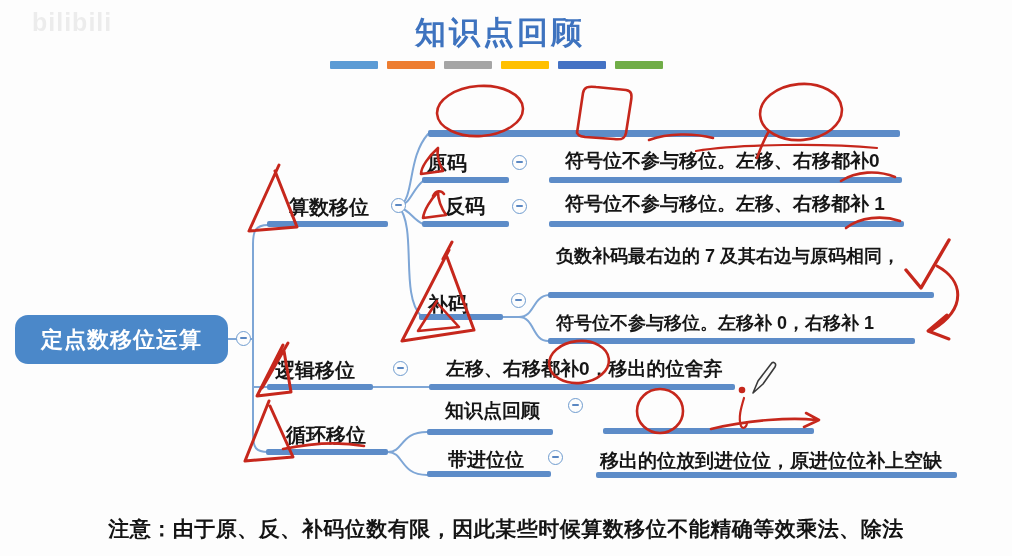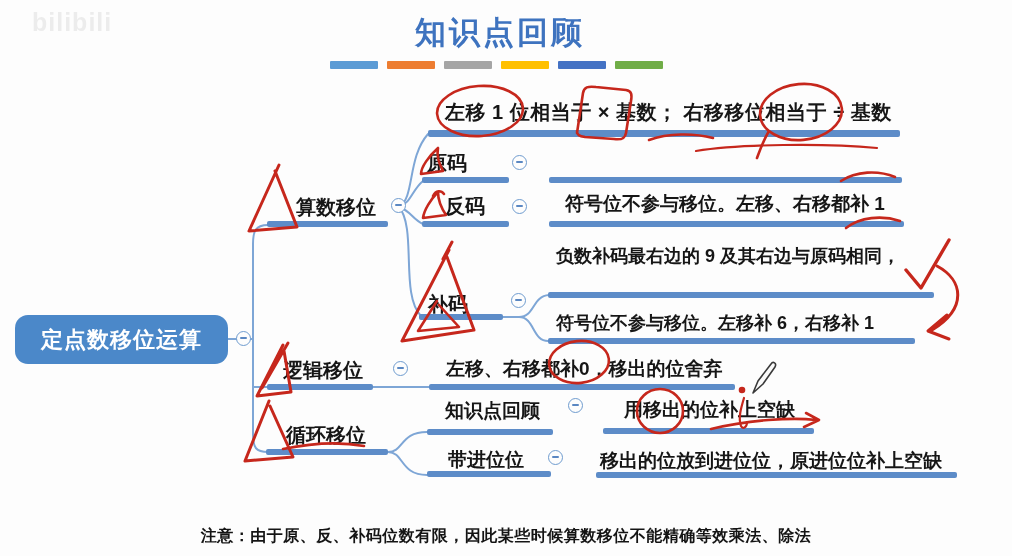--- a/index.html
+++ b/index.html
@@ -35,21 +35,21 @@
     content:"";position:absolute;left:2.5px;top:4.9px;width:7px;height:1.8px;
     background:#5a87c2;border-radius:1px;
   }
   .t{position:absolute;white-space:nowrap;z-index:4;}
   .lbl{font-size:20px;font-weight:700;}
   .desc{font-size:19px;font-weight:600;}
   .small{font-size:18px;font-weight:600;}
   .rule{font-size:20px;font-weight:700;letter-spacing:.5px;}
   .footer{
     position:absolute;left:0;right:0;top:515px;text-align:center;
-    font-size:16px;font-weight:600;color:#141414;z-index:4;letter-spacing:.5px;margin-top:11px;
+    font-size:21px;font-weight:600;color:#141414;z-index:4;letter-spacing:.5px;
   }
   svg.layer{position:absolute;left:0;top:0;pointer-events:none;}
   svg.connectors{z-index:1;}
   svg.ink{z-index:6;}
 </style>
 </head>
 <body>
 
 <div class="canvas">
 
@@ -105,33 +105,32 @@
 
   <div class="minus" style="left:236px;top:331px;"></div>
   <div class="minus" style="left:391px;top:198px;"></div>
   <div class="minus" style="left:512px;top:155px;"></div>
   <div class="minus" style="left:512px;top:199px;"></div>
   <div class="minus" style="left:511px;top:293px;"></div>
   <div class="minus" style="left:393px;top:361px;"></div>
   <div class="minus" style="left:568px;top:398px;"></div>
   <div class="minus" style="left:548px;top:450px;"></div>
 
-  <div class="t rule" style="left:445px;top:99px;">左移 1 位相当于 × 基数； 右移移位相当于 ÷ 基数</div>
-  <div class="t lbl" style="left:289px;top:194px;padding-left:7px;">算数移位</div>
+  <div class="t lbl" style="left:289px;top:194px;">算数移位</div>
   <div class="t lbl" style="left:427px;top:150px;">原码</div>
+  <div class="t desc" style="left:565px;top:148px;">符号位不参与移位。左移、右移都补0</div>
   <div class="t lbl" style="left:445px;top:193px;">反码</div>
   <div class="t desc" style="left:565px;top:191px;">符号位不参与移位。左移、右移都补 1</div>
   <div class="t lbl" style="left:428px;top:291px;text-align:center;">补码</div>
-  <div class="t small" style="left:556px;top:244px;">负数补码最右边的 9 及其右边与原码相同，</div>
-  <div class="t small" style="left:556px;top:311px;">符号位不参与移位。左移补 6，右移补 1</div>
-  <div class="t lbl" style="left:283px;top:357px;">逻辑移位</div>
+  <div class="t small" style="left:556px;top:244px;">负数补码最右边的 7 及其右边与原码相同，</div>
+  <div class="t small" style="left:556px;top:311px;">符号位不参与移位。左移补 0，右移补 1</div>
+  <div class="t lbl" style="left:275px;top:357px;">逻辑移位</div>
   <div class="t desc" style="left:446px;top:356px;">左移、右移都补0，移出的位舍弃</div>
   <div class="t lbl" style="left:286px;top:422px;">循环移位</div>
   <div class="t desc" style="left:445px;top:398px;">知识点回顾</div>
-  <div class="t desc" style="left:624px;top:397px;">用移出的位补上空缺</div>
   <div class="t desc" style="left:448px;top:447px;">带进位位</div>
   <div class="t desc" style="left:600px;top:448px;">移出的位放到进位位，原进位位补上空缺</div>
 
   <div class="footer">注意：由于原、反、补码位数有限，因此某些时候算数移位不能精确等效乘法、除法</div>
 
   <svg class="layer ink" width="1012" height="556" viewBox="0 0 1012 556">
     <g fill="none" stroke="#c6271c" stroke-width="2.6" stroke-linecap="round" stroke-linejoin="round">
       <ellipse cx="480" cy="111" rx="43" ry="25" transform="rotate(-4 480 111)"></ellipse>
       <path d="M577,133 L583,93 C584,87 588,86 596,87 L626,90 C632,91 632,95 631,101 L626,133 C625,139 621,140 614,139 L585,137 C579,136 577,135 577,131"></path>
       <ellipse cx="801" cy="112" rx="41" ry="28" transform="rotate(-5 801 112)"></ellipse>

